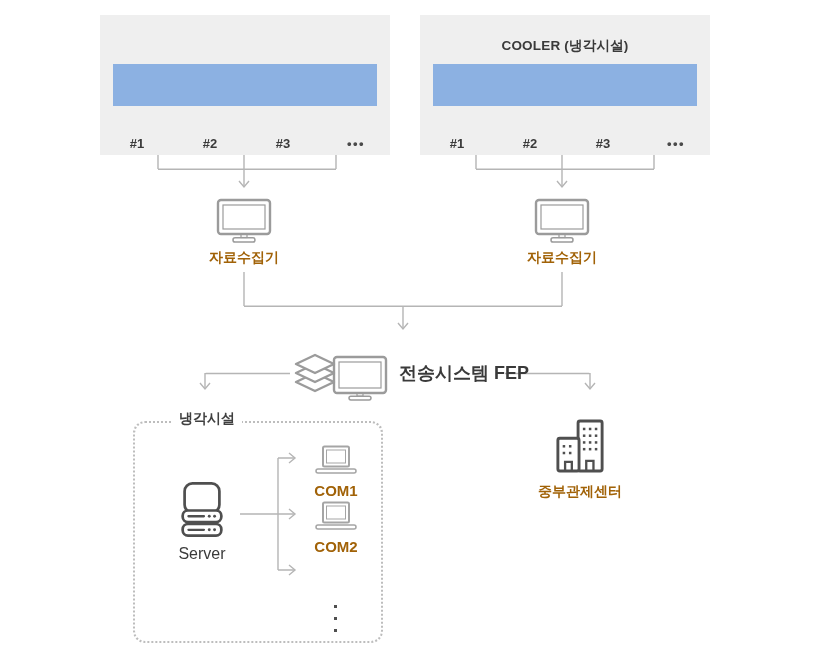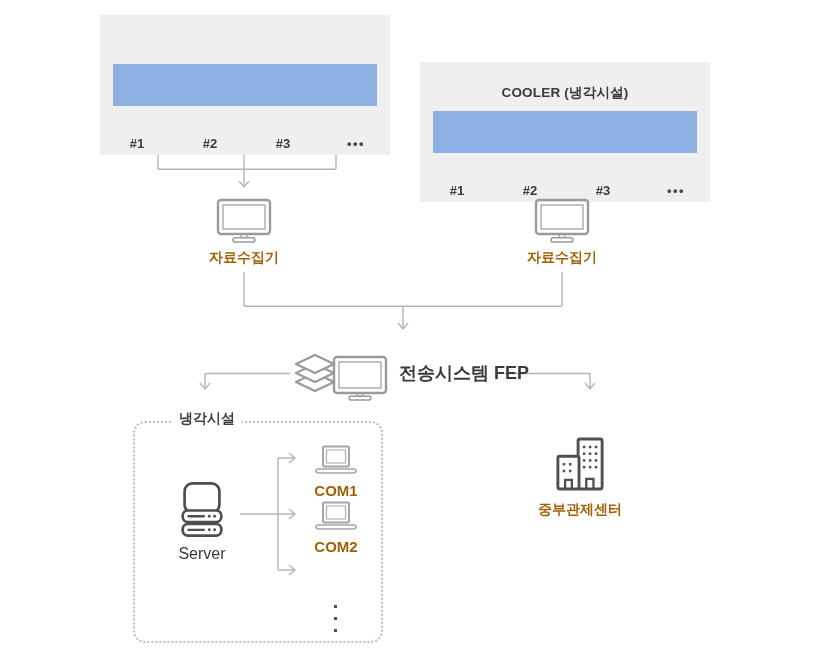--- a/index.html
+++ b/index.html
@@ -5,21 +5,21 @@
   html,body{margin:0;padding:0;background:#fff;}
   .canvas{
     position:relative;width:813px;height:672px;background:#ffffff;
     font-family:"Liberation Sans","DejaVu Sans",sans-serif;overflow:hidden;
   }
   .connectors{position:absolute;left:0;top:0;z-index:1;}
   .facility-box{
     position:absolute;top:15px;width:290px;height:140px;background:#EFEFEF;z-index:2;
   }
   .facility-box.kiln{left:100px;}
-  .facility-box.cooler{left:420px;margin-top:47px;}
+  .facility-box.cooler{left:420px;}
   .facility-title{
     position:absolute;top:22px;left:0;width:100%;text-align:center;
     font-size:13.5px;font-weight:700;color:#3A3A3A;letter-spacing:.2px;
   }
   .equip-bar{position:absolute;left:13px;top:49px;width:264px;height:42px;background:#8CB1E2;}
   .unit{
     position:absolute;top:121px;transform:translateX(-50%);
     font-size:13px;font-weight:700;color:#3A3A3A;
   }
   .unit.u1{left:37px;} .unit.u2{left:110px;} .unit.u3{left:183px;}
@@ -42,21 +42,21 @@
     position:absolute;left:172px;top:408px;z-index:3;background:#ffffff;
     padding:0 7px;font-size:14px;font-weight:600;color:#3F3F3F;line-height:20px;white-space:nowrap;
   }
   .server-group{left:164px;top:481px;width:76px;}
   .server-group .group-label{font-size:16px;font-weight:400;color:#3A3A3A;margin-top:2px;}
   .com-group{width:56px;left:308px;}
   .com-group .group-label{font-size:15px;font-weight:600;margin-top:3px;}
   .com1{top:445px;} .com2{top:501px;} .com3{top:557px;}
   .vdots{position:absolute;left:334px;top:605px;z-index:2;}
   .vdots span{display:block;width:3px;height:3px;background:#4F4F4F;margin-bottom:9px;}
-  .center-group{left:525px;top:436px;width:110px;font-family:Liberation Serif, serif;}
+  .center-group{left:525px;top:418px;width:110px;font-family:Liberation Serif, serif;}
   .center-group .group-label{margin-top:5px;}
 </style>
 </head>
 <body>
 
 <div class="canvas">
 
   <svg class="connectors" width="813" height="672" viewBox="0 0 813 672">
     <g stroke="#B5B5B5" stroke-width="1.4" fill="none">
 

